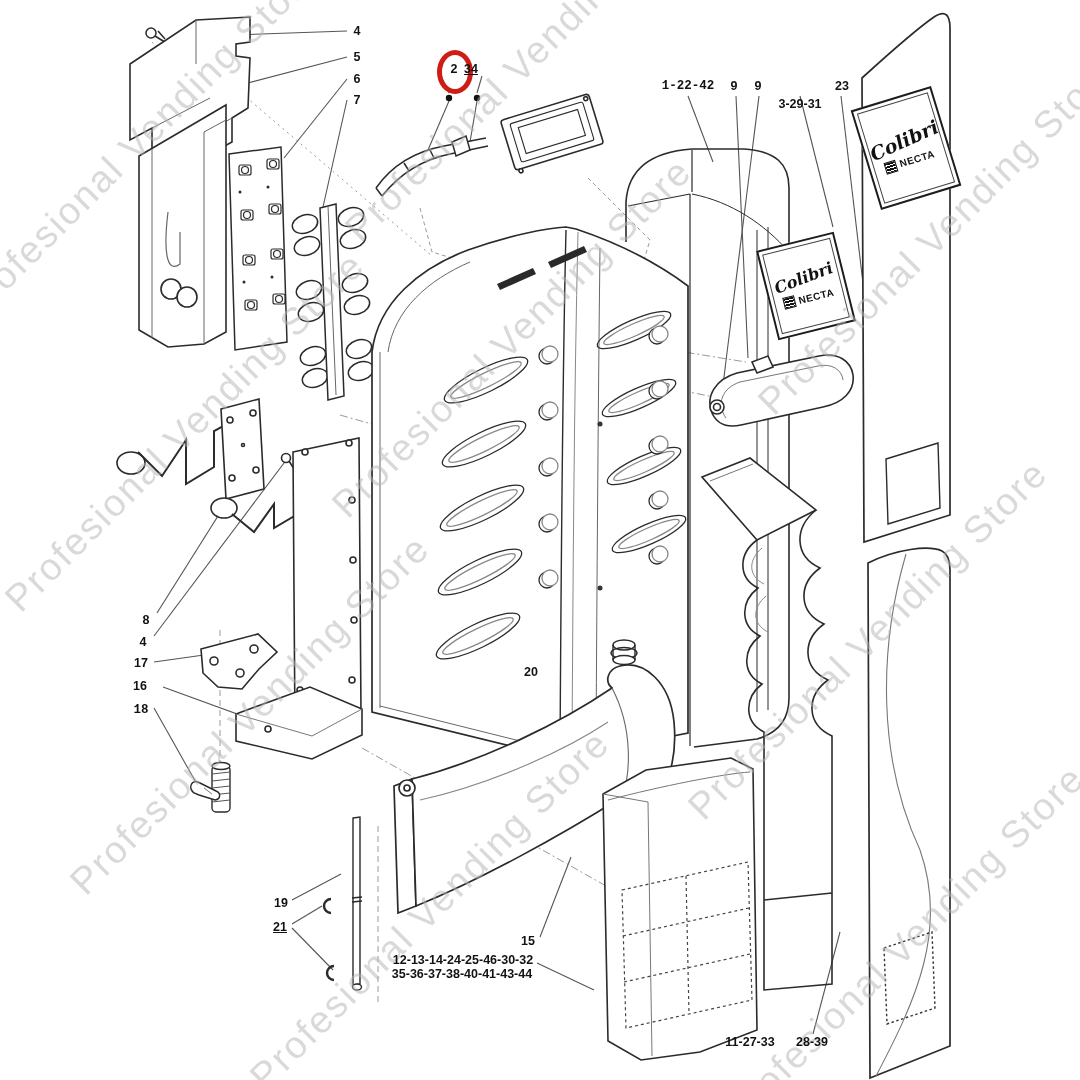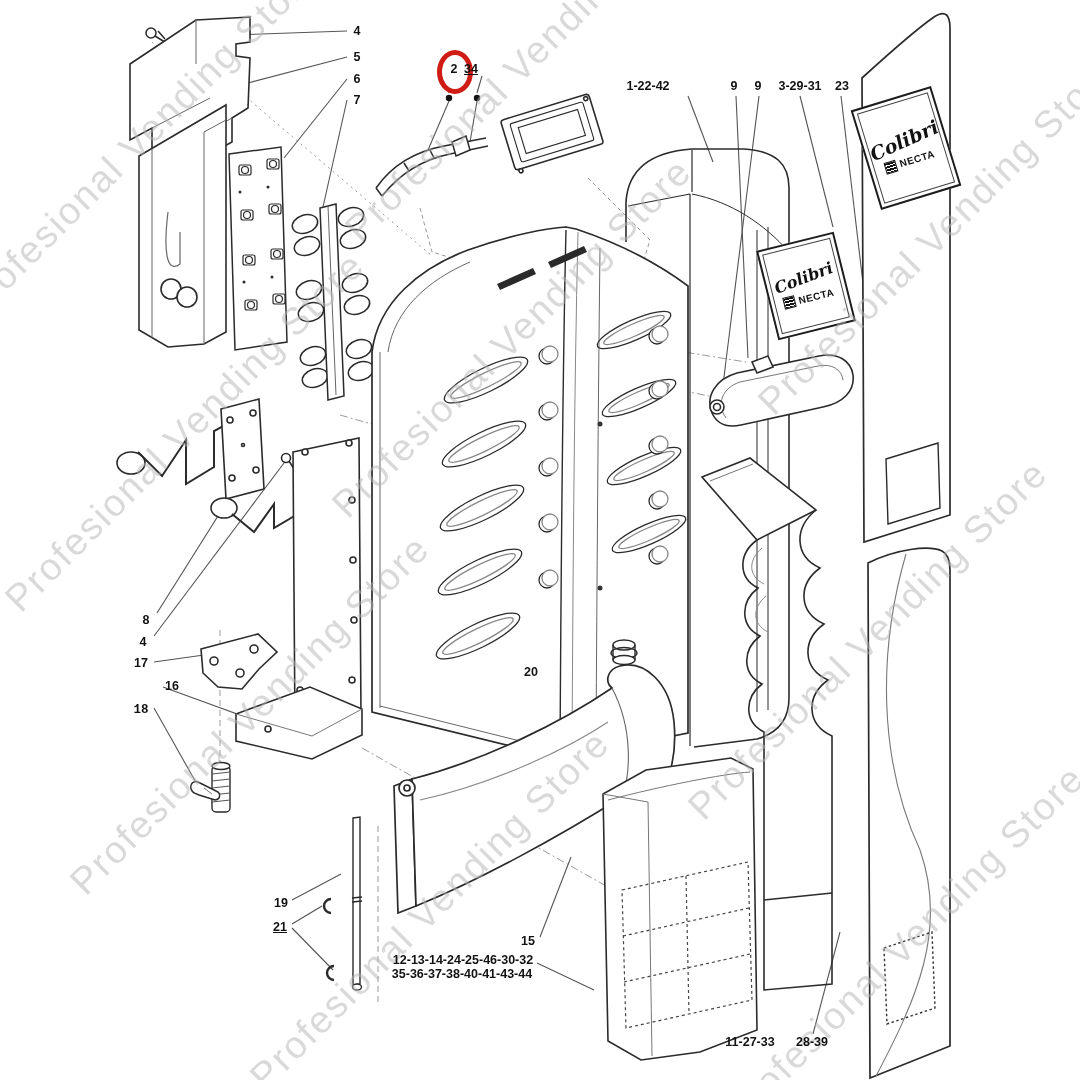--- a/index.html
+++ b/index.html
@@ -367,29 +367,29 @@
 <div class="wm" style="left:905px;top:945px;">Profesional Vending Store</div>
 
 <div class="oval" style="left:437px;top:50px;width:26px;height:34px;"></div>
 
 <div class="lbl" style="left:357px;top:31px;">4</div>
 <div class="lbl" style="left:357px;top:57px;">5</div>
 <div class="lbl" style="left:357px;top:79px;">6</div>
 <div class="lbl" style="left:357px;top:100px;">7</div>
 <div class="lbl" style="left:454px;top:69px;">2</div>
 <div class="lbl" style="left:471px;top:69px;text-decoration:underline;">34</div>
-<div class="lbl" style="left:648px;top:86px;">1-22-42</div>
+<div class="lbl" style="left:688px;top:86px;font-family:Liberation Mono, monospace;">1-22-42</div>
 <div class="lbl" style="left:734px;top:86px;">9</div>
 <div class="lbl" style="left:758px;top:86px;">9</div>
-<div class="lbl" style="left:800px;top:86px;">3-29-31</div>
+<div class="lbl" style="left:800px;top:104px;">3-29-31</div>
 <div class="lbl" style="left:842px;top:86px;">23</div>
 <div class="lbl" style="left:146px;top:620px;">8</div>
 <div class="lbl" style="left:143px;top:642px;">4</div>
 <div class="lbl" style="left:141px;top:663px;">17</div>
-<div class="lbl" style="left:140px;top:686px;margin-left:32px;">16</div>
+<div class="lbl" style="left:140px;top:686px;">16</div>
 <div class="lbl" style="left:141px;top:710px;font-family:Liberation Mono, monospace;">18</div>
 <div class="lbl" style="left:531px;top:672px;">20</div>
 <div class="lbl" style="left:281px;top:903px;">19</div>
 <div class="lbl" style="left:280px;top:927px;text-decoration:underline;">21</div>
 <div class="lbl" style="left:528px;top:941px;">15</div>
 <div class="lbl" style="left:463px;top:960px;">12-13-14-24-25-46-30-32</div>
 <div class="lbl" style="left:462px;top:974px;">35-36-37-38-40-41-43-44</div>
 <div class="lbl" style="left:750px;top:1042px;">11-27-33</div>
 <div class="lbl" style="left:812px;top:1042px;">28-39</div>
 

